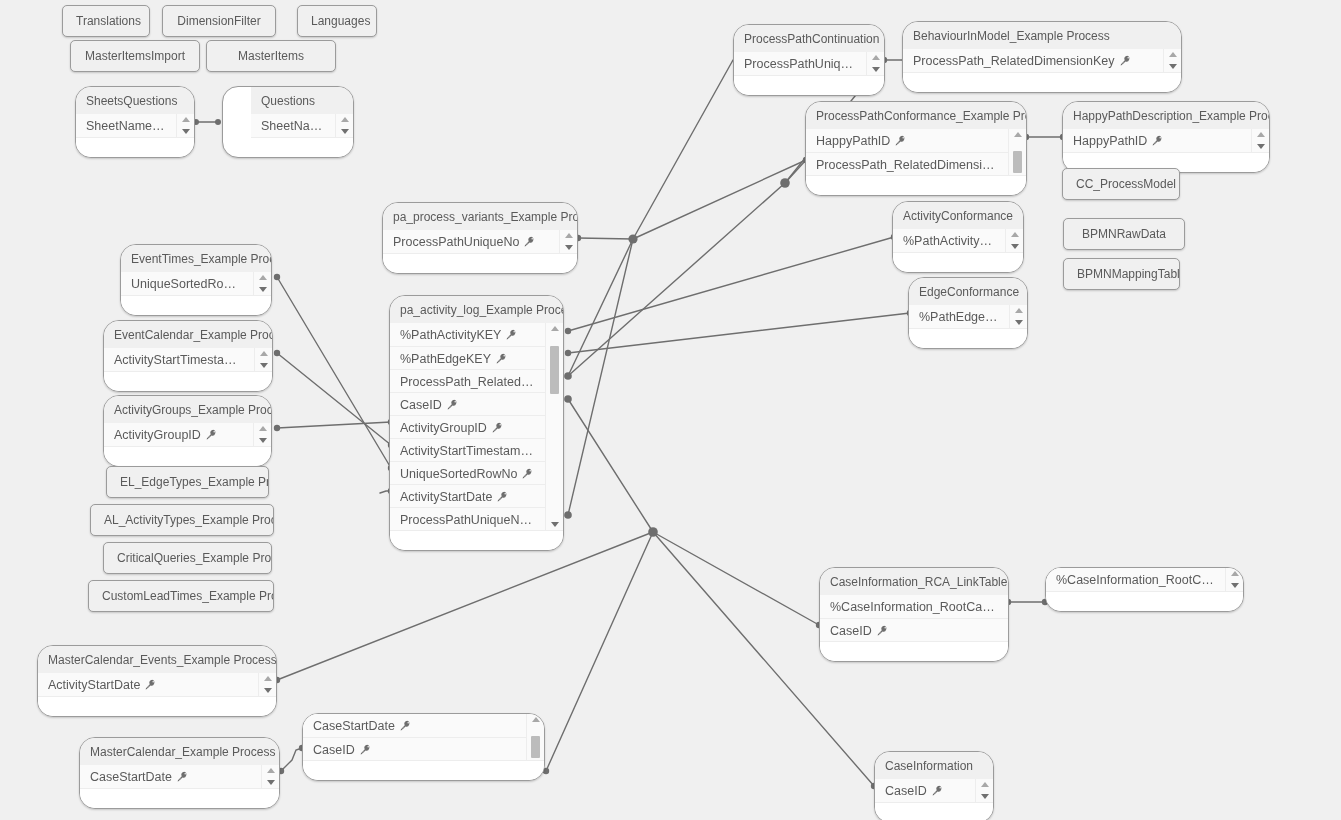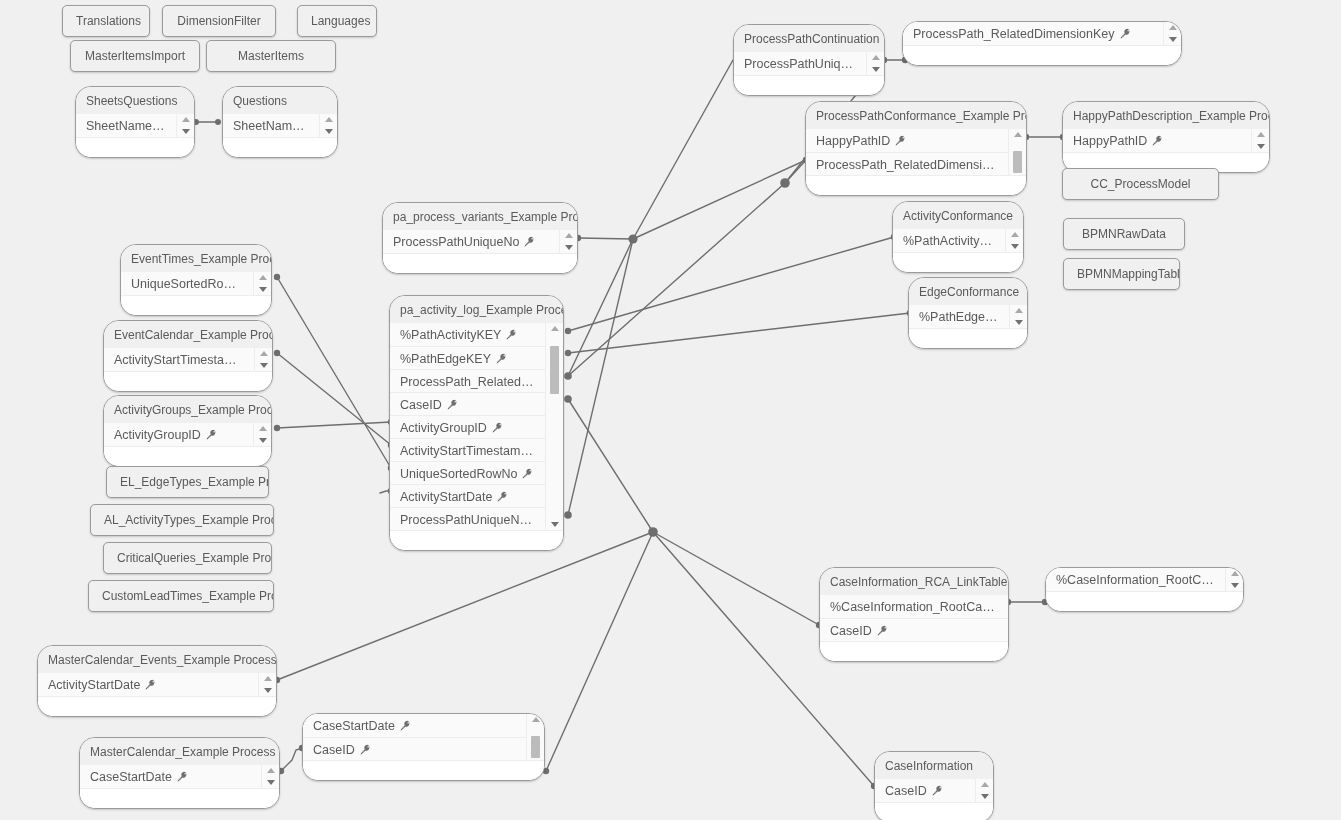--- a/index.html
+++ b/index.html
@@ -198,21 +198,21 @@
           <div class="rows">
             <div class="row"><span>SheetName_EN</span></div>
           </div>
           <div class="scroller">
             <div class="sb-arrow sb-up"></div>
             <div class="sb-arrow sb-dn"></div>
           </div>
         </div>
         <div class="tbl-footer"></div>
       </div>
-      <div class="table-node" style="left: 222px; top: 86px; width: 116px;">
+      <div class="table-node" style="left: 222px; top: 86px; width: 132px; padding-left: 28px;">
         <div class="tbl-header">Questions</div>
         <div class="tbl-body">
           <div class="rows">
             <div class="row"><span>SheetName_EN</span></div>
           </div>
           <div class="scroller">
             <div class="sb-arrow sb-up"></div>
             <div class="sb-arrow sb-dn"></div>
           </div>
         </div>
@@ -225,20 +225,21 @@
             <div class="row"><span>ProcessPathUniqueNo</span></div>
           </div>
           <div class="scroller">
             <div class="sb-arrow sb-up"></div>
             <div class="sb-arrow sb-dn"></div>
           </div>
         </div>
         <div class="tbl-footer"></div>
       </div>
       <div class="table-node" style="left: 902px; top: 21px; width: 280px;">
+        <div class="tbl-header">BehaviourInModel_Example Process</div>
         <div class="tbl-body">
           <div class="rows">
             <div class="row"><span>ProcessPath_RelatedDimensionKey</span><svg width="11" height="11" viewBox="0 0 16 16" style="vertical-align: -1px; margin-left: 5px;">
                 <path d="M10.5 1.2a4.3 4.3 0 0 0-3.6 6.6L1.4 13.3l-.5 1.9 1.9-.5.8-.8-.3-1.2 1.2.3.9-.9-.3-1.2 1.2.3 1.7-1.7a4.3 4.3 0 1 0 2.5-8.3zm1.4 3.9a1.1 1.1 0 1 1 0-2.2 1.1 1.1 0 0 1 0 2.2z" fill="#6e6e6e"></path>
               </svg></div>
           </div>
           <div class="scroller">
             <div class="sb-arrow sb-up"></div>
             <div class="sb-arrow sb-dn"></div>
           </div>
@@ -272,21 +273,21 @@
                 <path d="M10.5 1.2a4.3 4.3 0 0 0-3.6 6.6L1.4 13.3l-.5 1.9 1.9-.5.8-.8-.3-1.2 1.2.3.9-.9-.3-1.2 1.2.3 1.7-1.7a4.3 4.3 0 1 0 2.5-8.3zm1.4 3.9a1.1 1.1 0 1 1 0-2.2 1.1 1.1 0 0 1 0 2.2z" fill="#6e6e6e"></path>
               </svg></div>
           </div>
           <div class="scroller">
             <div class="sb-arrow sb-up"></div>
             <div class="sb-arrow sb-dn"></div>
           </div>
         </div>
         <div class="tbl-footer"></div>
       </div>
-      <div class="table-node collapsed" style="left: 1062px; top: 168px; width: 157px;">
+      <div class="table-node collapsed" style="left: 1062px; top: 168px; width: 118px;">
         <div class="tbl-header">CC_ProcessModel</div>
       </div>
       <div class="table-node" style="left: 892px; top: 201px; width: 132px;">
         <div class="tbl-header">ActivityConformance</div>
         <div class="tbl-body">
           <div class="rows">
             <div class="row"><span>%PathActivityKEY</span></div>
           </div>
           <div class="scroller">
             <div class="sb-arrow sb-up"></div>

